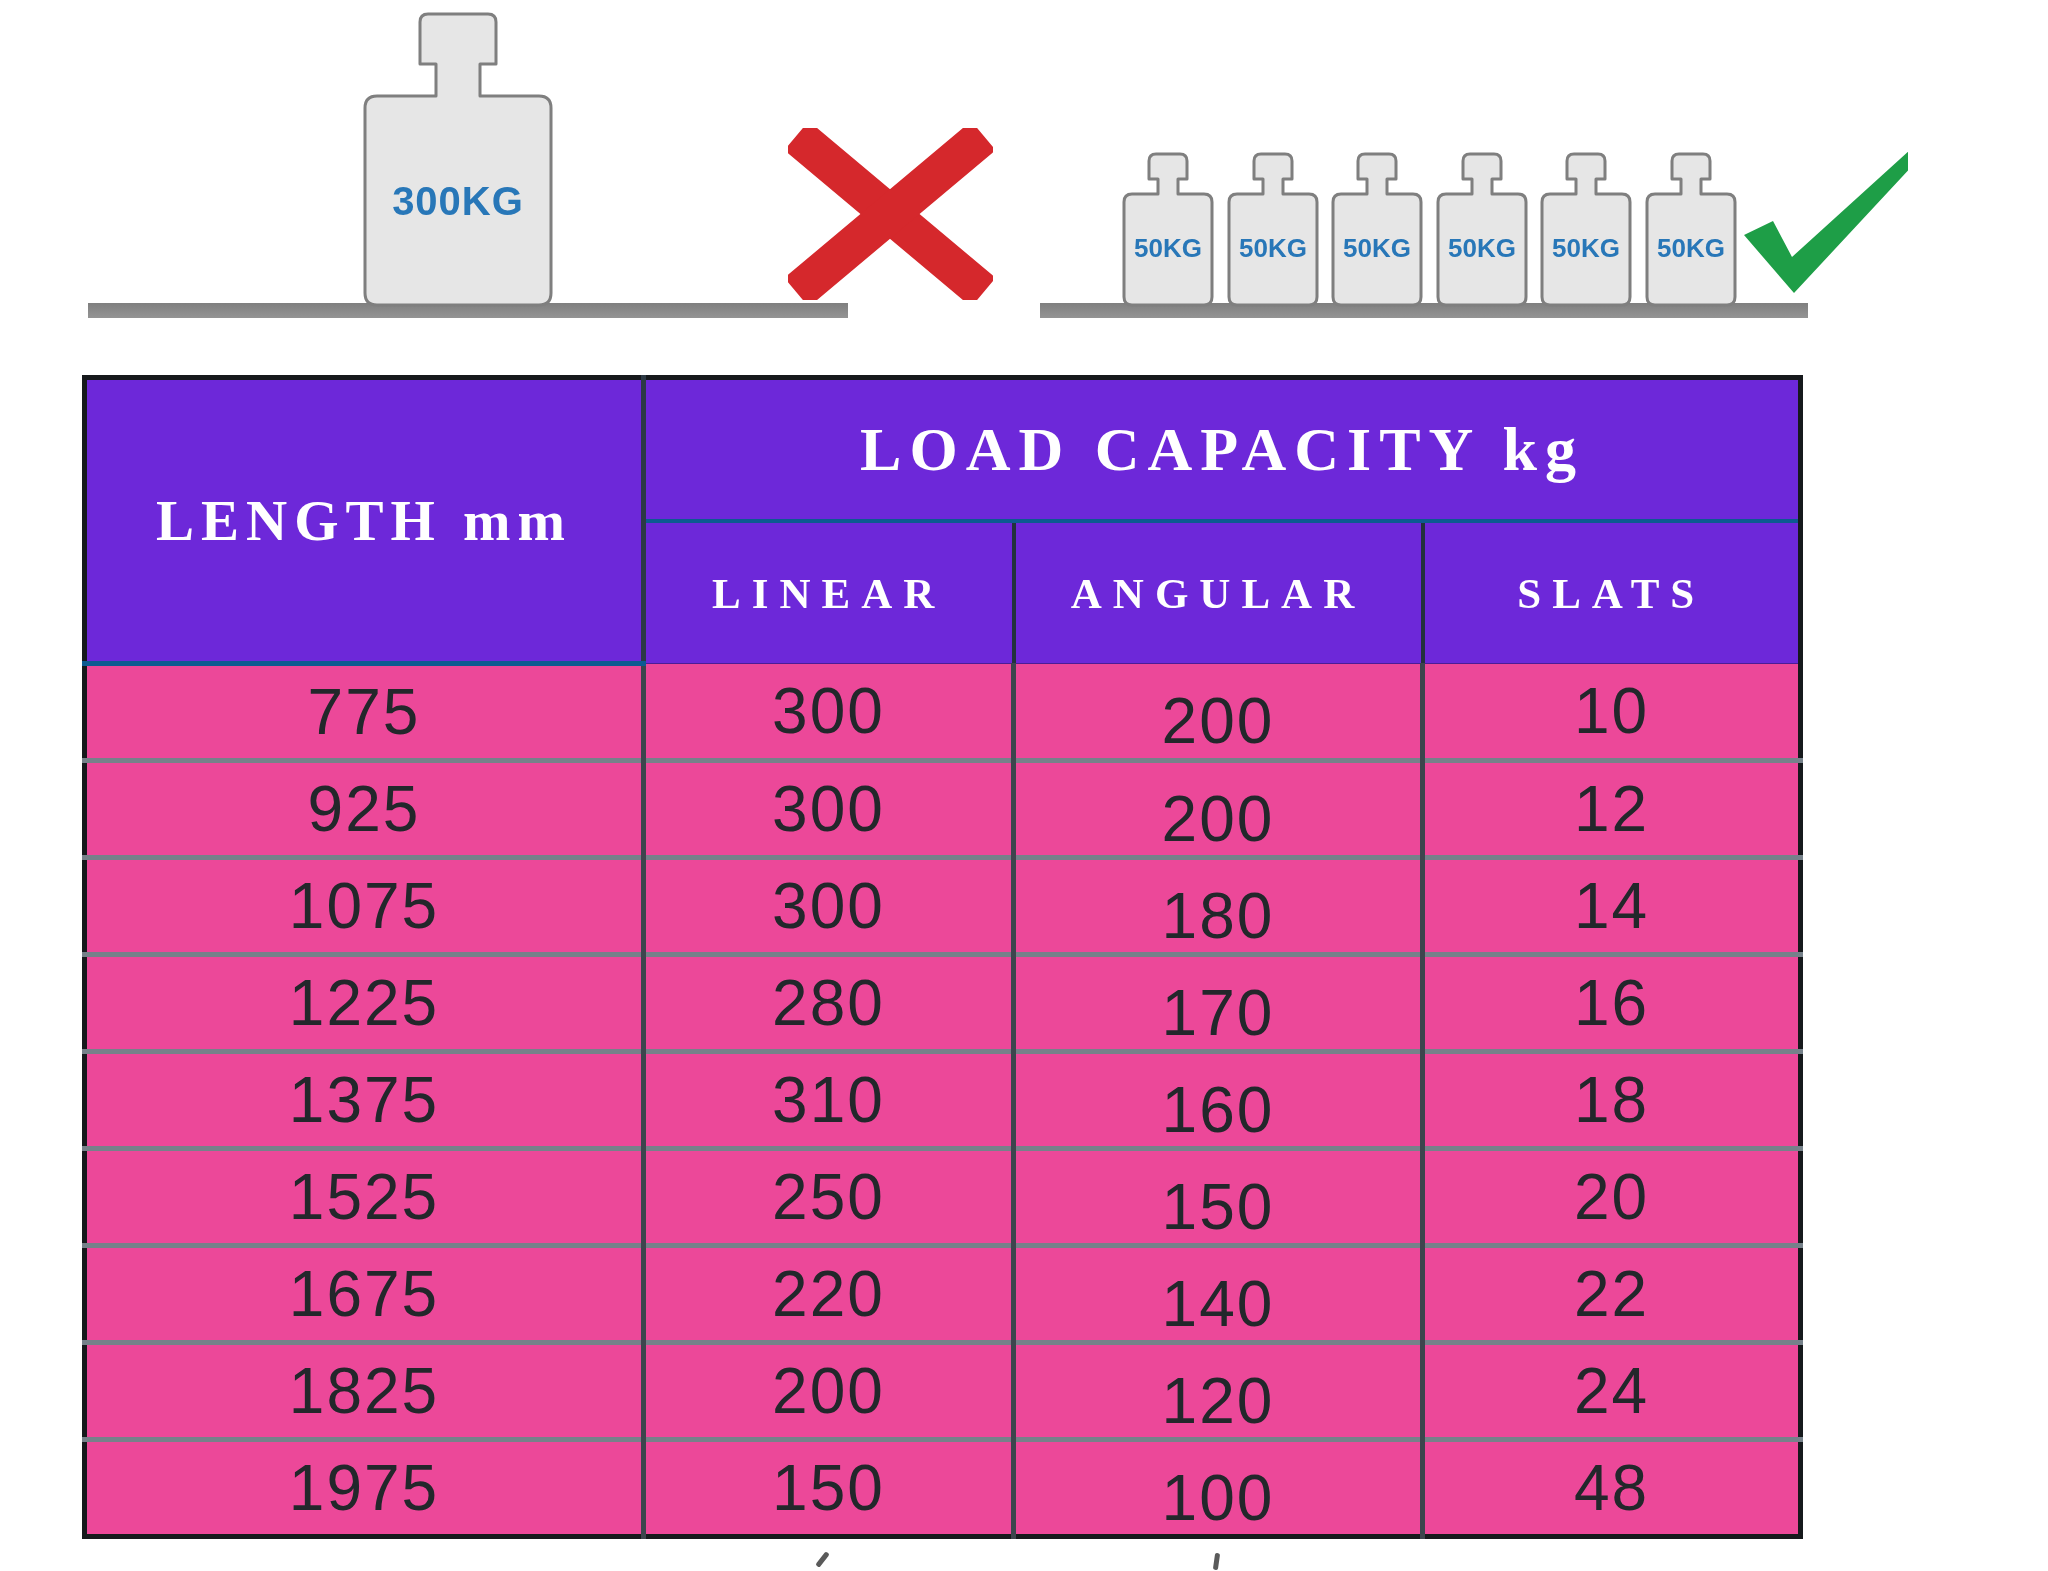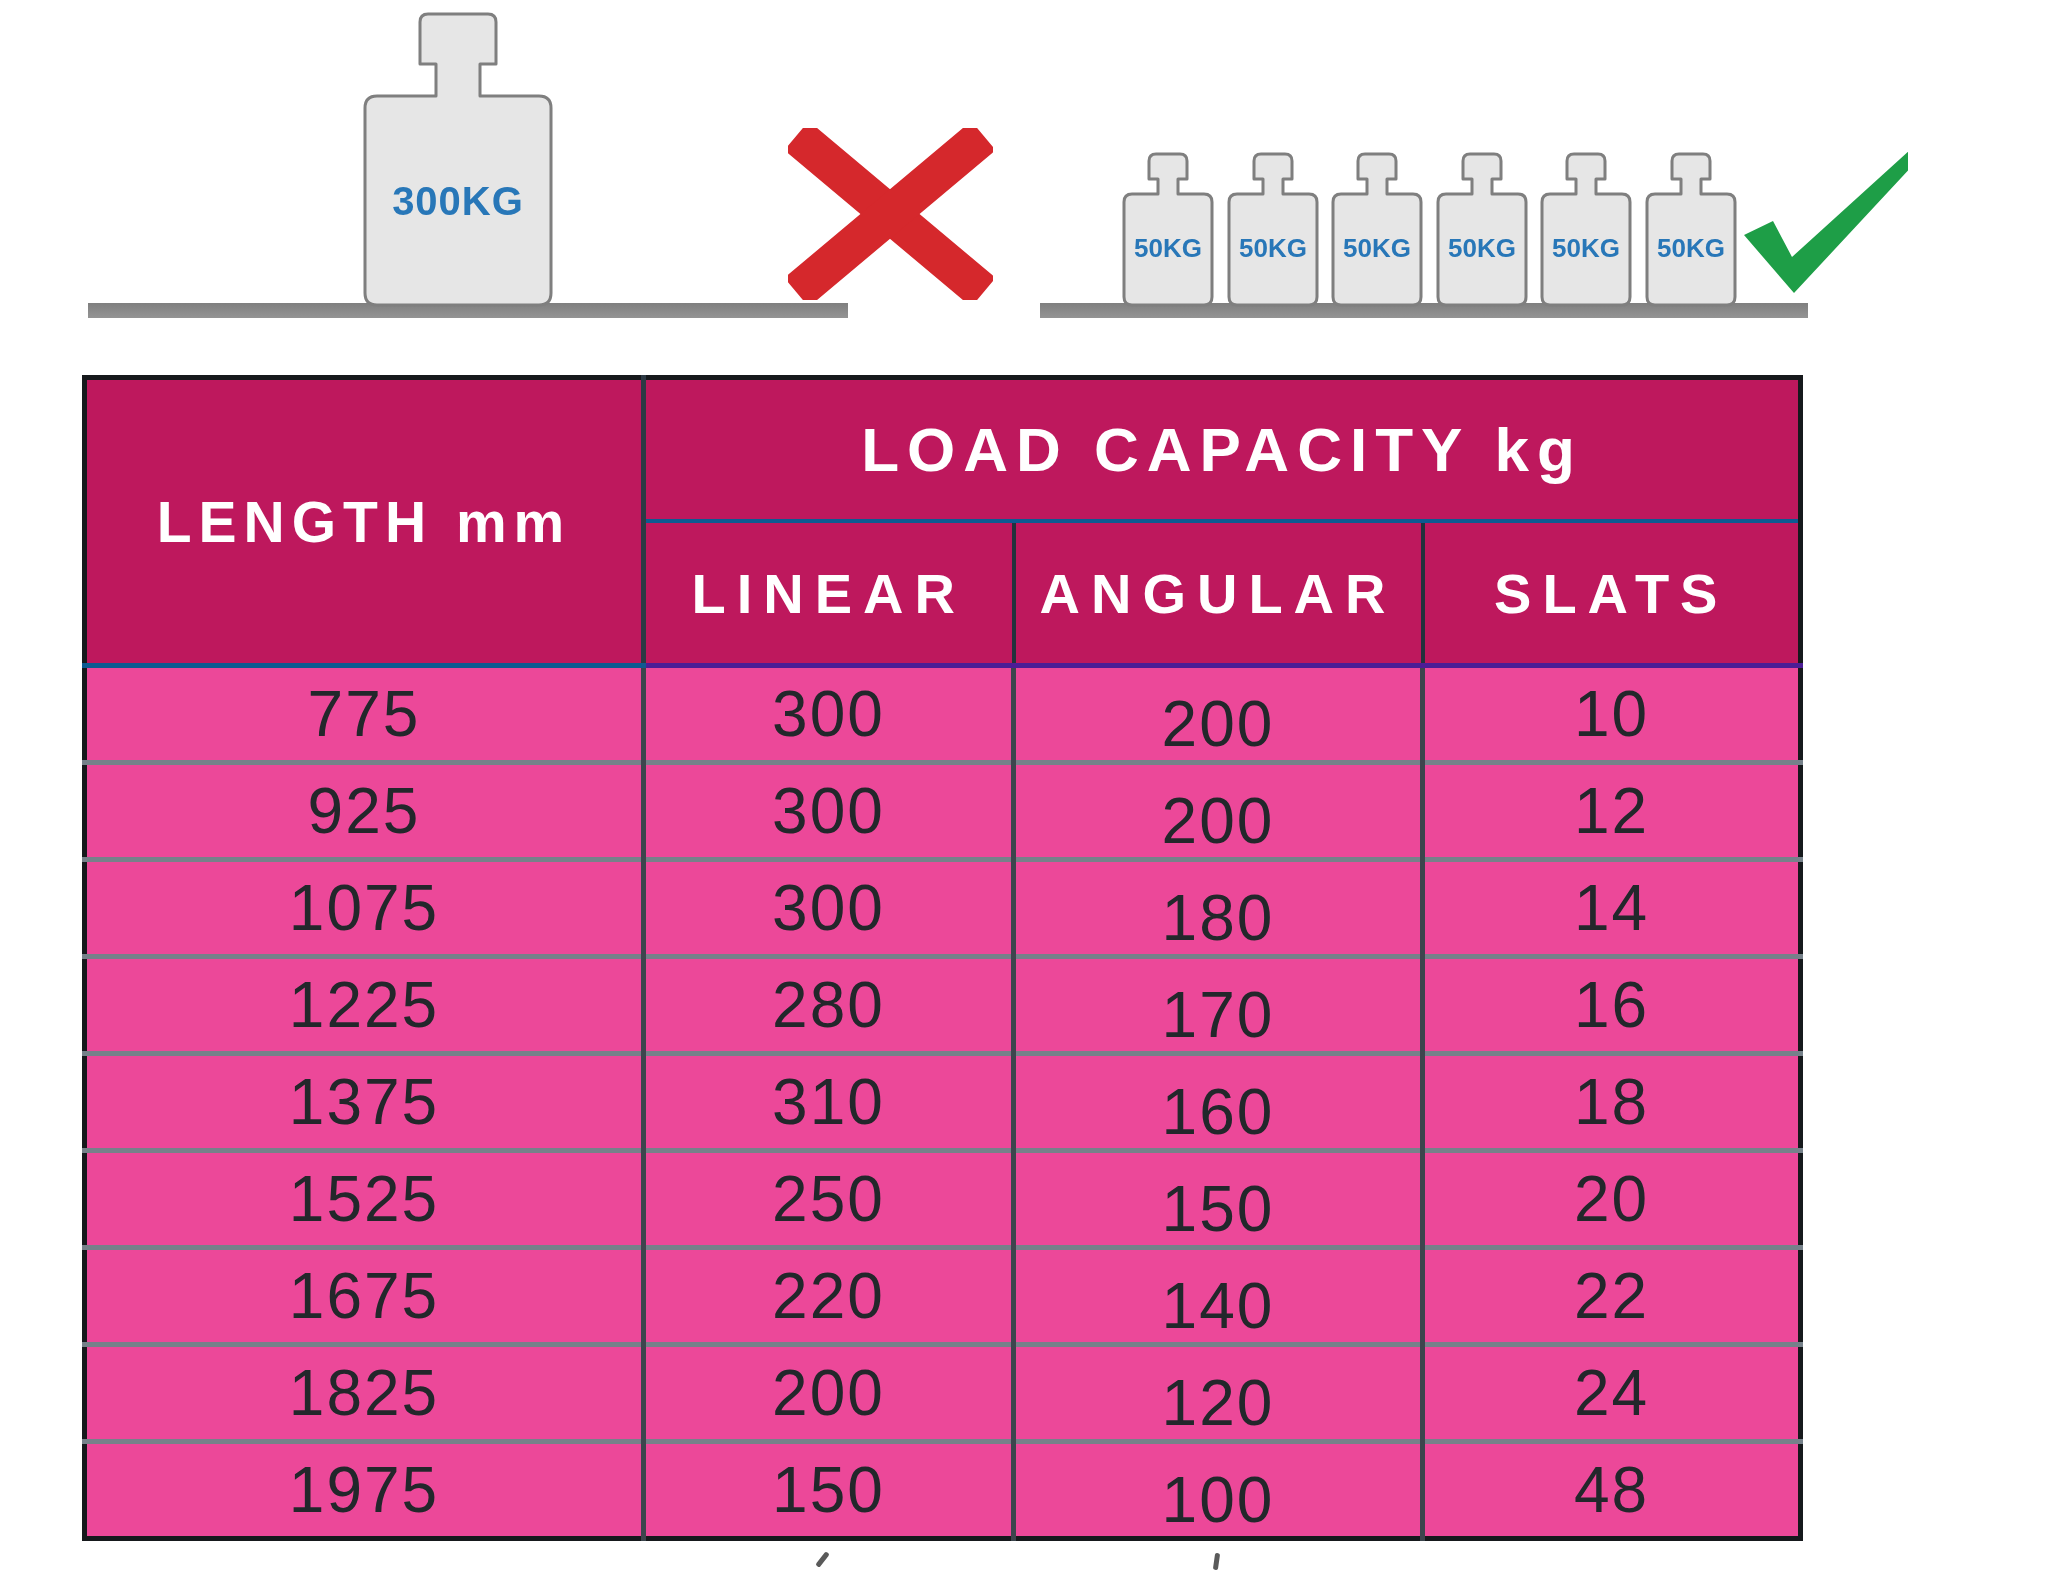--- a/index.html
+++ b/index.html
@@ -39,33 +39,33 @@
     left: 82px; top: 375px;
     width: 1716px;
     border-collapse: collapse;
     table-layout: fixed;
     border: 5px solid #16191c;
   }
   .c-length { width: 559px; } .c-linear { width: 370px; }
   .c-angular { width: 409px; } .c-slats { width: 378px; }
 
   .spec th, .spec td { text-align: center; vertical-align: middle; padding: 0; }
-  .spec thead th { background: #be185d; color: #ffffff; font-weight: bold; }
+  .spec thead th { background: #6d28d9; color: #ffffff; font-weight: bold; font-family: Liberation Serif, serif; }
 
   .h-length {
     font-size: 57px; letter-spacing: 7px;
     border-right: 5px solid #2c3944; border-bottom: 5px solid #0d5a91;
   }
   .h-load   {
     font-size: 62px; letter-spacing: 8px; height: 139px;
     border-bottom: 4px solid #0d5a91;
   }
   .h-sub    {
-    font-size: 56px; letter-spacing: 11px; height: 140px;
-    border-left: 4px solid #23313c; border-bottom: 5px solid #4c1d95;
+    font-size: 43px; letter-spacing: 11px; height: 140px;
+    border-left: 4px solid #23313c; border-bottom: 1px solid #4c1d95;
   }
 
   .spec tbody td {
     background: #ec4899;
     height: 92px;
     font-size: 64px;
     letter-spacing: 2px;
     color: #23272b;
     border-top: 5px solid #76818a;
     border-left: 5px solid #3c454d;

